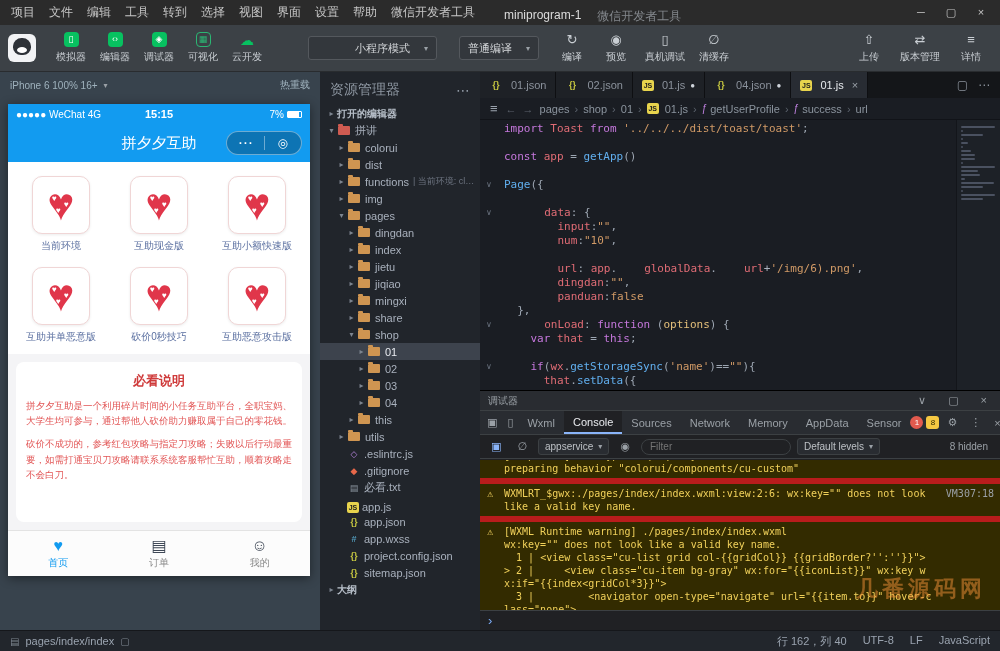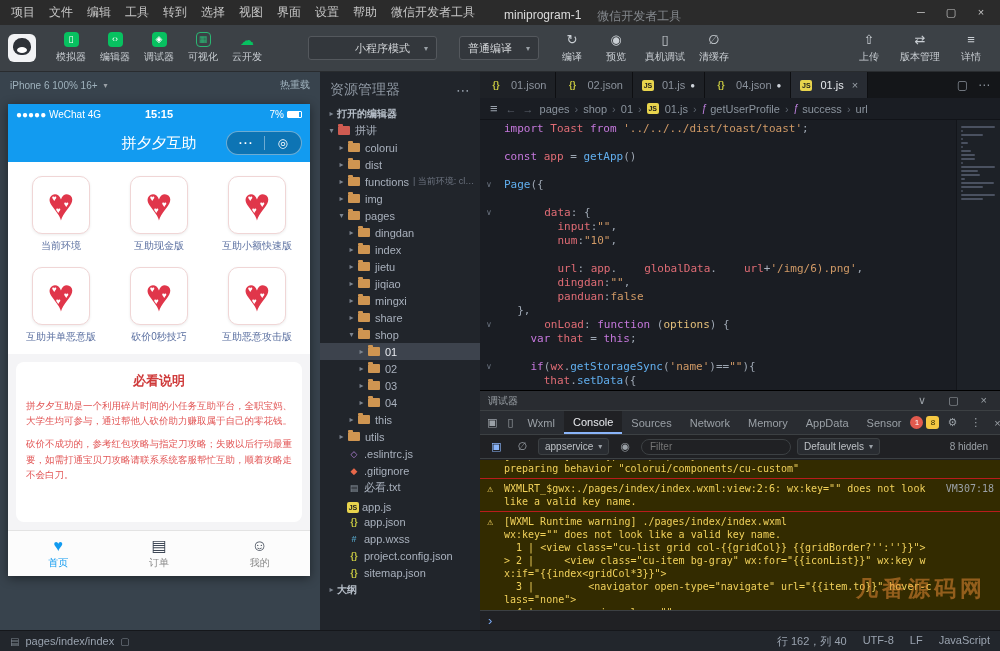--- a/index.html
+++ b/index.html
@@ -122,21 +122,21 @@
   .dt-icon{color:#9aa0a6;font-size:11px;padding:0 5px;}
   .dt-icon.blue{color:#8ab4f8;}
   .dt-tabs-right{margin-left:auto;display:flex;align-items:center;gap:3px;padding-right:4px;}
   .b-err{background:#e25a4e;color:#fff;border-radius:50%;width:13px;height:13px;line-height:13px;text-align:center;font-size:8px;}
   .b-warn{background:#f5c842;color:#332b00;border-radius:3px;min-width:13px;height:13px;line-height:13px;text-align:center;font-size:8px;padding:0 2px;}
   .dt-bar{height:24px;display:flex;align-items:center;gap:6px;padding:0 6px;border-bottom:1px solid #3c4043;}
   .dt-select{display:flex;align-items:center;gap:5px;background:#292c31;border:1px solid #3c4043;border-radius:3px;height:17px;padding:0 6px;color:#bdc1c6;font-size:10px;}
   .dt-filter{width:150px;height:16px;background:#202124;border:1px solid #3c4043;border-radius:8px;color:#bdc1c6;font-size:10px;padding:0 8px;outline:none;font-family:inherit;}
   .dt-hidden{margin-left:auto;color:#9aa0a6;font-size:10px;padding-right:6px;}
   .dt-msgs{position:absolute;top:69px;left:0;right:0;bottom:20px;overflow:hidden;font-family:"DejaVu Sans Mono","Liberation Mono",monospace;font-size:10px;line-height:13px;}
-  .msg{position:relative;background:#332b00;border-bottom:1px solid #b91c1c;color:#f1d15a;padding:3px 64px 3px 24px;}
+  .msg{position:relative;background:#332b00;border-bottom:6px solid #b91c1c;color:#f1d15a;padding:3px 64px 3px 24px;}
   .msg.cut{margin-top:-14px;}
   .warn-ic{position:absolute;left:7px;top:3px;color:#f5d55f;font-size:10px;}
   .msg-line{white-space:pre-wrap;word-break:break-all;}
   .src{position:absolute;right:6px;top:3px;color:#9aa0a6;}
   .dt-prompt{position:absolute;bottom:0;left:0;right:0;height:20px;border-top:1px solid #3c4043;display:flex;align-items:center;padding:0 8px;color:#7cacf8;font-size:13px;background:#202124;}
   .wm{position:absolute;right:14px;bottom:26px;font-size:22px;font-weight:bold;letter-spacing:4px;color:rgba(243,146,55,.5);pointer-events:none;}
 
   
   .sb{position:absolute;left:0;right:0;bottom:0;height:21px;background:#22262c;border-top:1px solid #15171b;display:flex;align-items:center;gap:6px;padding:0 10px;color:#9aa3af;font-size:11px;z-index:6;}
   .sb-right{margin-left:auto;display:flex;gap:16px;}

